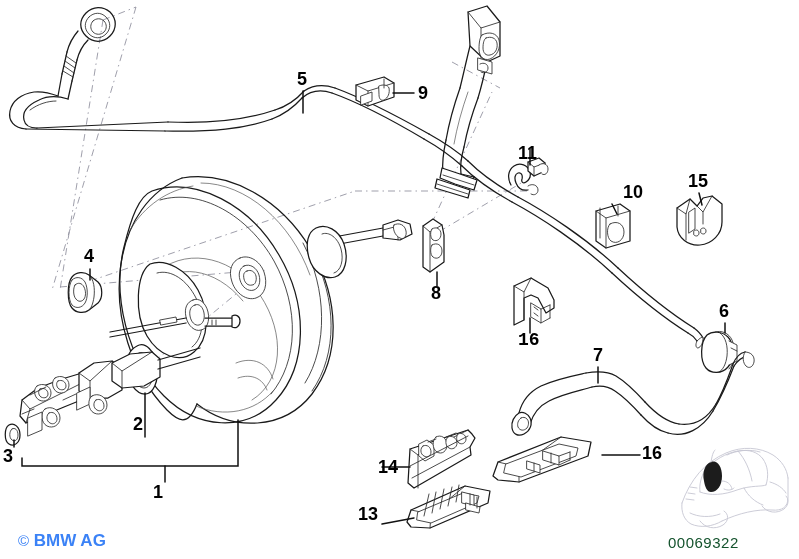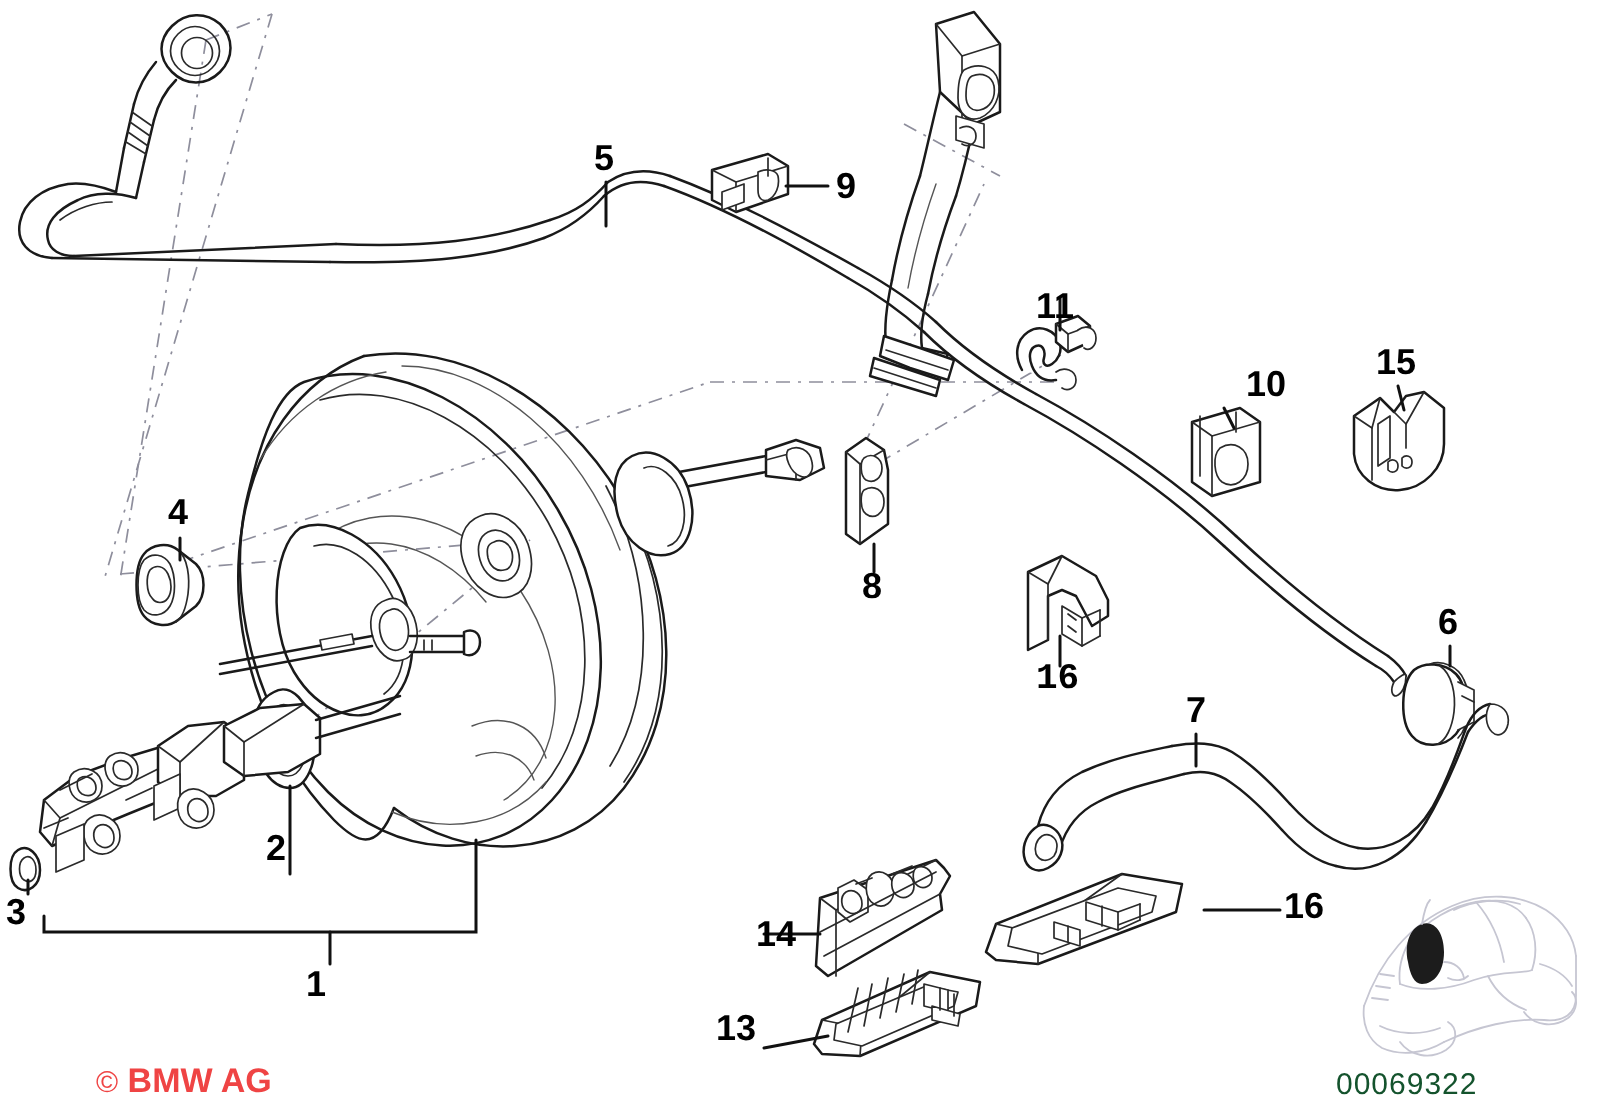--- a/index.html
+++ b/index.html
@@ -1,20 +1,20 @@
 <!DOCTYPE html>
 <html><head>
 <meta charset="utf-8">
 <style>
   html,body{margin:0;padding:0;background:#fff;}
   body{font-family:"Liberation Sans",sans-serif;}
   #page{position:relative;width:799px;height:559px;background:#ffffff;overflow:hidden;}
   #diagram{position:absolute;left:0;top:0;width:799px;height:559px;}
   .callout{position:absolute;font-family:"Liberation Sans",sans-serif;font-weight:bold;font-size:18px;color:#000;line-height:1;user-select:none;}
-  #copyright{position:absolute;left:18px;top:531px;font-family:"Liberation Sans",sans-serif;font-weight:bold;font-size:17px;color:#ef4444;letter-spacing:0px;white-space:nowrap;margin-left:30px;}
+  #copyright{position:absolute;left:18px;top:531px;font-family:"Liberation Sans",sans-serif;font-weight:bold;font-size:17px;color:#3b82f6;letter-spacing:0px;white-space:nowrap;}
   #copyright .cmark{font-weight:normal;font-size:15px;}
   #diagram-id{position:absolute;left:668px;top:534px;font-family:"Liberation Sans",sans-serif;font-size:15px;color:#14532d;letter-spacing:0.5px;}
 </style>
 </head>
 <body>
 
 <div id="page">
 
   <svg id="diagram" viewBox="0 0 799 559" xmlns="http://www.w3.org/2000/svg">
     <defs>

